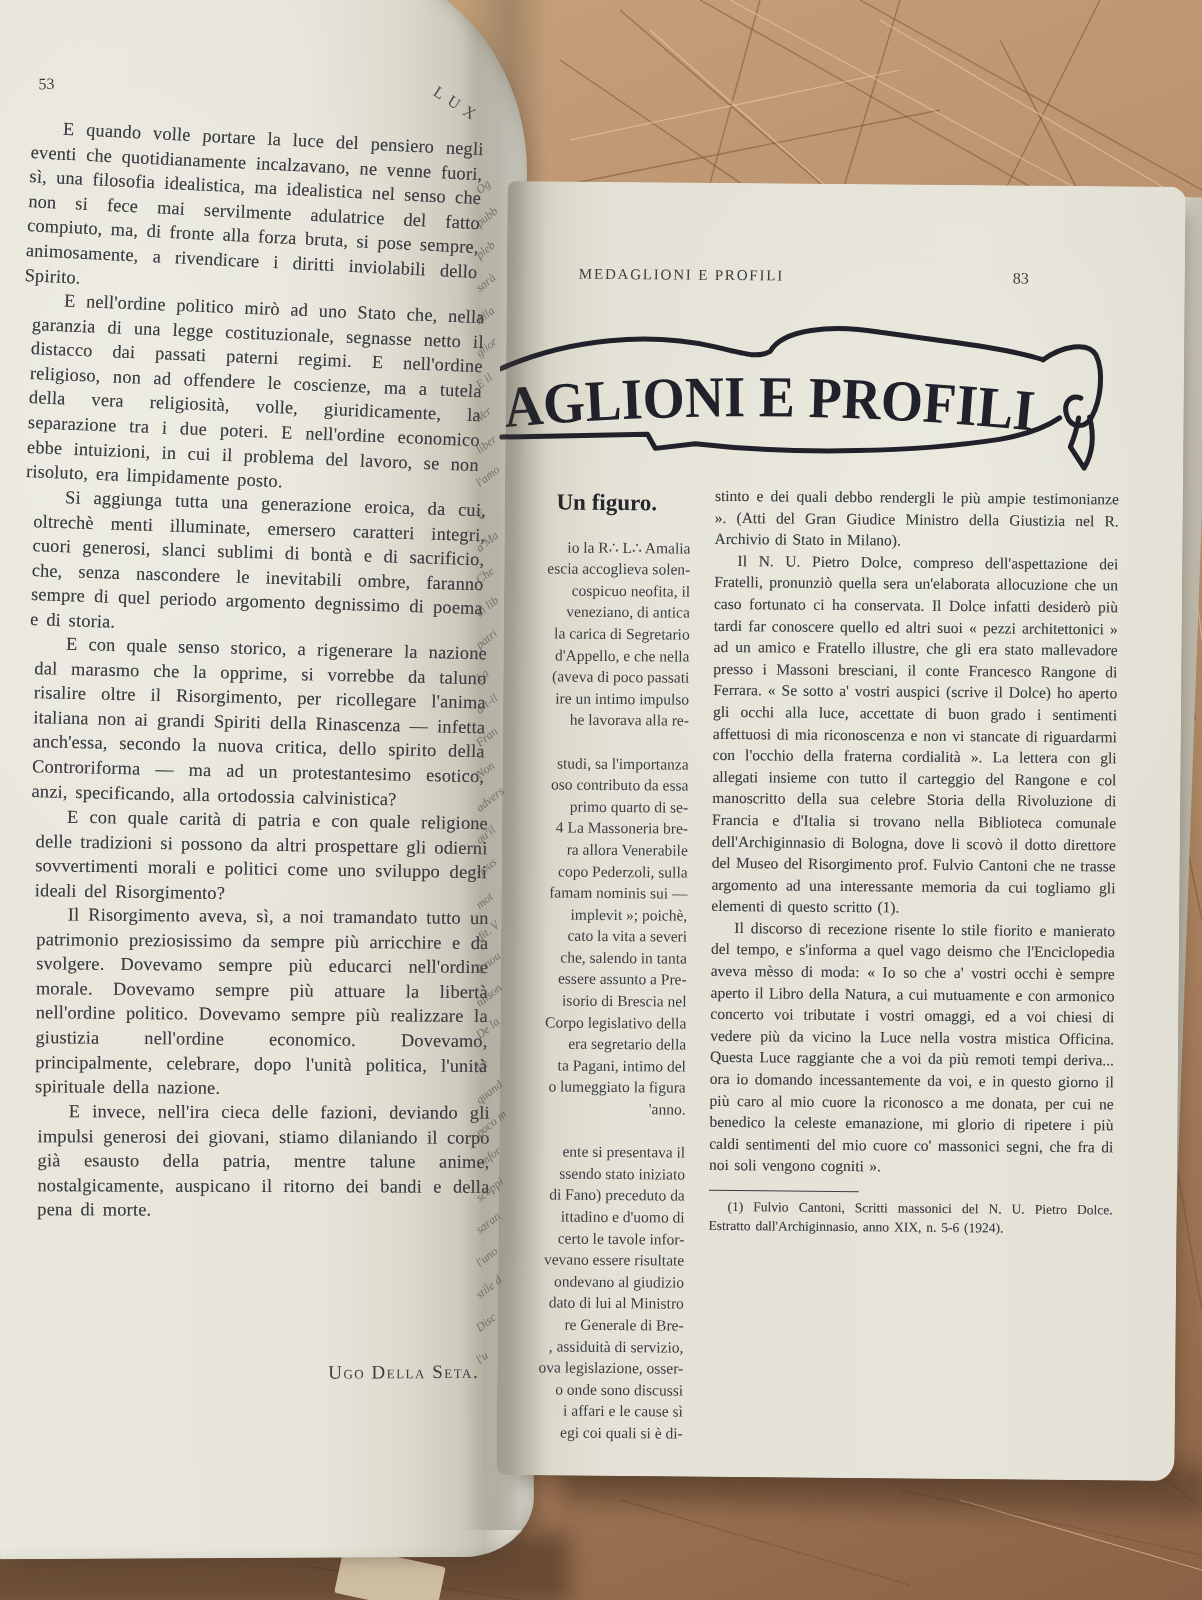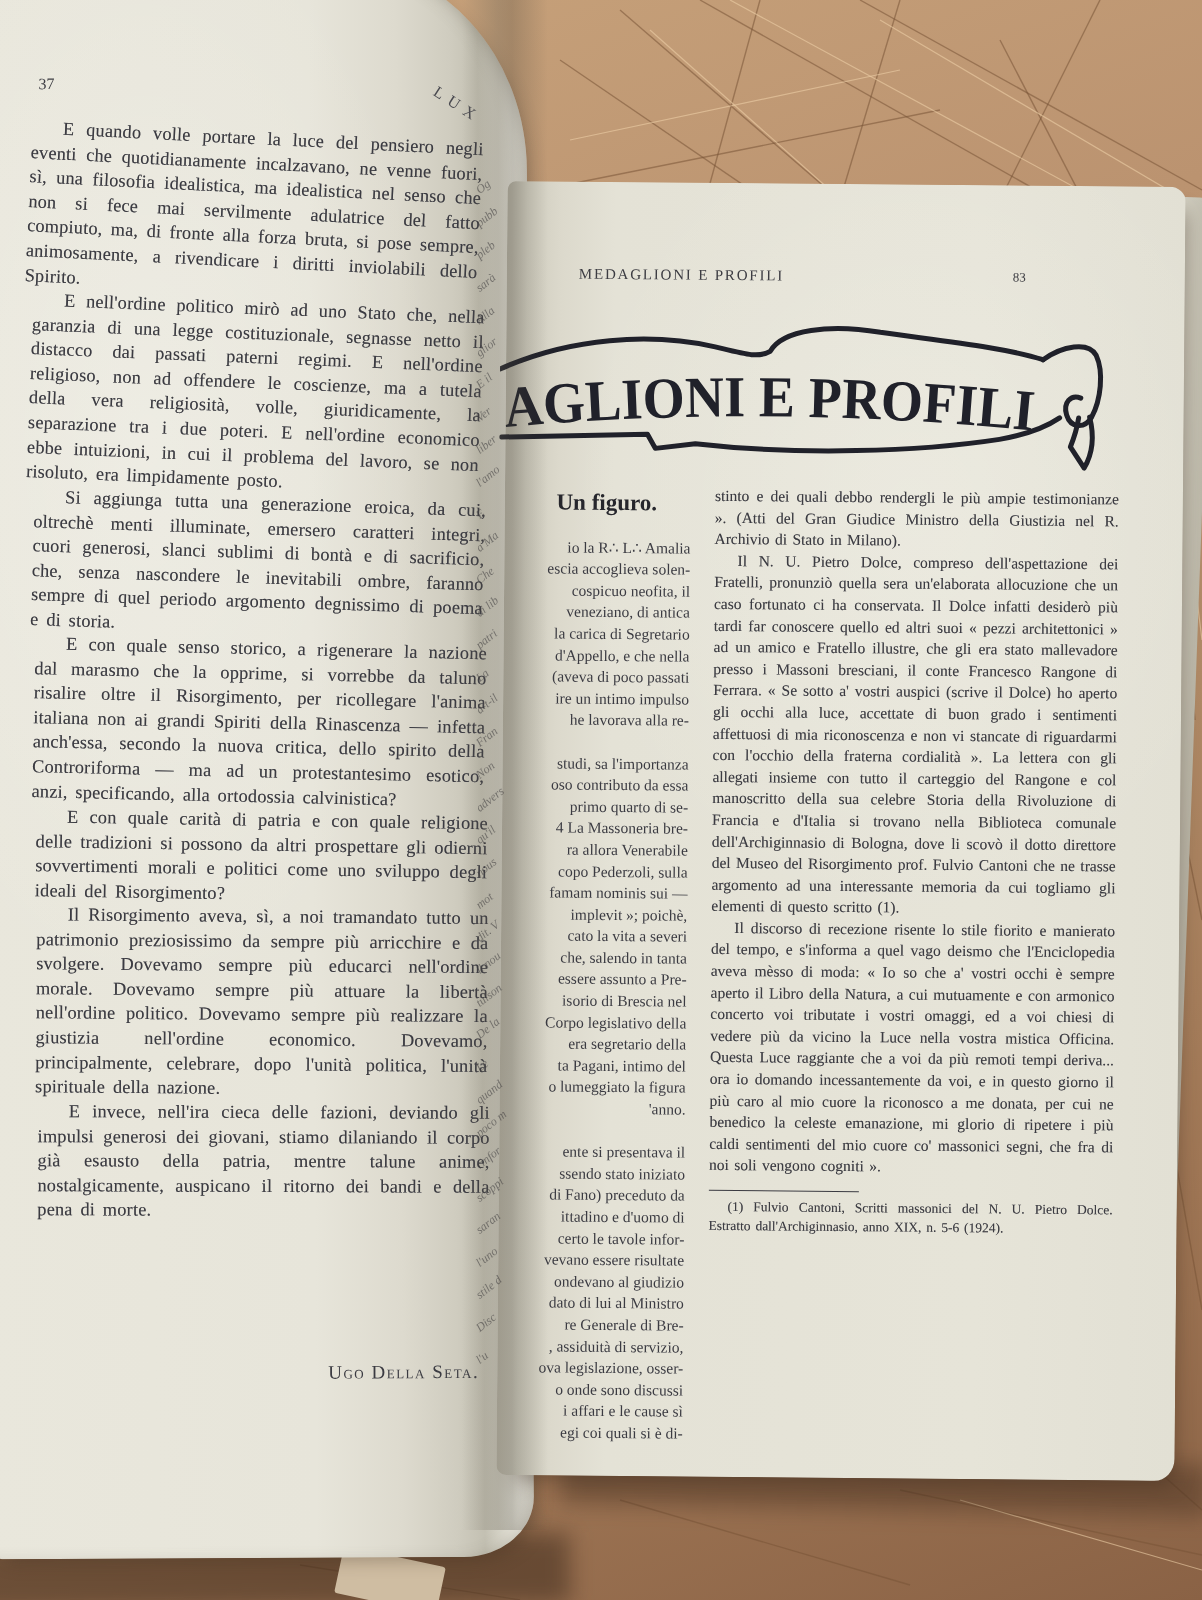--- a/index.html
+++ b/index.html
@@ -50,21 +50,21 @@
   
   .right-page{left:502px;top:184px;width:678px;height:1294px;transform:rotate(.5deg);
     border-radius:8px 16px 20px 10px / 10px 14px 22px 10px;
     background:
       radial-gradient(80% 50% at 60% 25%,rgba(255,255,250,.22),rgba(255,255,250,0) 65%),
       linear-gradient(90deg,#b9b5a7 0%,#cfccbe 3%,#dcd9cc 8%,#e4e2d6 16%,#e6e4d8 70%,#e2e0d4 100%);
     background-color:#e5e3d7;
     box-shadow:10px 14px 20px -10px rgba(60,42,28,.45);}
   .rp-head{position:absolute;left:0;top:84px;width:100%;font-size:15px;letter-spacing:1.8px;color:#3c3c42;}
   .rp-head .rh{position:absolute;left:72px;}
-  .rp-head .pn{position:absolute;left:506px;font-size:13px;letter-spacing:0;}
+  .rp-head .pn{position:absolute;left:506px;font-size:16px;letter-spacing:0;}
   .banner{position:absolute;left:-6px;top:128px;z-index:4;}
   .banner path{fill:none;stroke:#20212a;stroke-width:5;stroke-linecap:round;stroke-linejoin:round;}
   .banner .arc{stroke:none;}
   .banner text{fill:#20212a;font-family:"Liberation Serif","DejaVu Serif",serif;font-weight:bold;}
   .columns{position:absolute;left:16px;top:302px;width:646px;display:flex;gap:22px;color:#3b3b42;}
   .col-left{width:172px;}
   .col-left h3{margin:6px 0 20px 0;text-align:center;font-size:23px;color:#26262c;}
   .cliplines .clipline{position:relative;height:21.6px;overflow:hidden;font-size:15.5px;}
   .cliplines .clipline span{position:absolute;right:2px;white-space:nowrap;bottom:1px;}
   .col-right{width:404px;font-size:15.5px;line-height:21.6px;text-align:justify;word-spacing:1.5px;
@@ -108,21 +108,21 @@
         <line x1="960" y1="1500" x2="1202" y2="1570"></line>
     </g>
   </svg>
 
   <div class="pile-shadow shadow-left"></div>
   <div class="pile-shadow shadow-right"></div>
   <div class="under-pages"></div>
   <div class="scrap"></div>
 
   <div class="page left-page">
-    <div class="lp-pagenum">37</div>
+    <div class="lp-pagenum">53</div>
     <div class="lux">LUX</div>
     <div class="lp-body">
 
     <p>E quando volle portare la luce del pensiero negli eventi che quotidianamente incalzavano, ne venne fuori, sì, una filosofia idealistica, ma idealistica nel senso che non si fece mai servilmente adulatrice del fatto compiuto, ma, di fronte alla forza bruta, si pose sempre, animosamente, a rivendicare i diritti inviolabili dello Spirito.</p>
         <p>E nell'ordine politico mirò ad uno Stato che, nella garanzia di una legge costituzionale, segnasse netto il distacco dai passati paterni regimi. E nell'ordine religioso, non ad offendere le coscienze, ma a tutela della vera religiosità, volle, giuridicamente, la separazione tra i due poteri. E nell'ordine economico ebbe intuizioni, in cui il problema del lavoro, se non risoluto, era limpidamente posto.</p>
         <p>Si aggiunga tutta una generazione eroica, da cui, oltrechè menti illuminate, emersero caratteri integri, cuori generosi, slanci sublimi di bontà e di sacrificio, che, senza nascondere le inevitabili ombre, faranno sempre di quel periodo argomento degnissimo di poema e di storia.</p>
         <p>E con quale senso storico, a rigenerare la nazione dal marasmo che la opprime, si vorrebbe da taluno risalire oltre il Risorgimento, per ricollegare l'anima italiana non ai grandi Spiriti della Rinascenza — infetta anch'essa, secondo la nuova critica, dello spirito della Controriforma — ma ad un protestantesimo esotico, anzi, specificando, alla ortodossia calvinistica?</p>
         <p>E con quale carità di patria e con quale religione delle tradizioni si possono da altri prospettare gli odierni sovvertimenti morali e politici come uno sviluppo degli ideali del Risorgimento?</p>
         <p>Il Risorgimento aveva, sì, a noi tramandato tutto un patrimonio preziosissimo da sempre più arricchire e da svolgere. Dovevamo sempre più educarci nell'ordine morale. Dovevamo sempre più attuare la libertà nell'ordine politico. Dovevamo sempre più realizzare la giustizia nell'ordine economico. Dovevamo, principalmente, celebrare, dopo l'unità politica, l'unità spirituale della nazione.</p>
         <p>E invece, nell'ira cieca delle fazioni, deviando gli impulsi generosi dei giovani, stiamo dilaniando il corpo già esausto della patria, mentre talune anime, nostalgicamente, auspicano il ritorno dei bandi e della pena di morte.</p>

